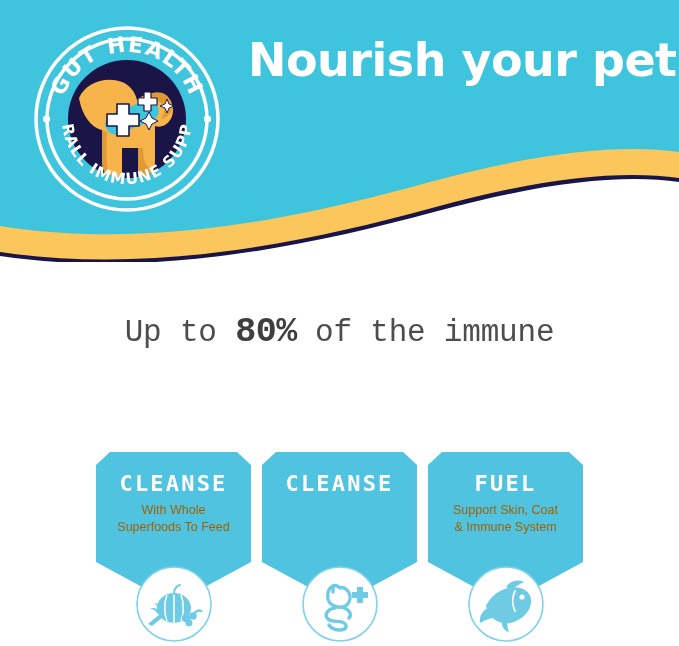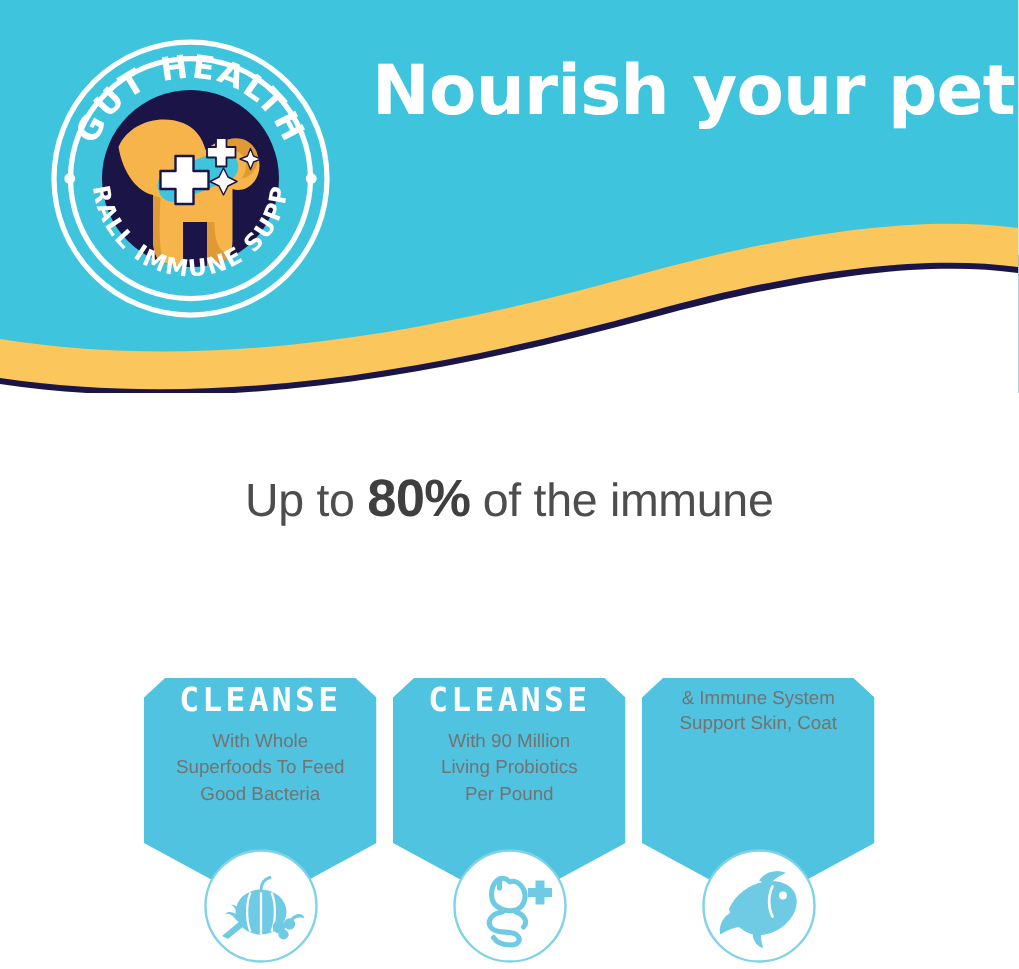--- a/index.html
+++ b/index.html
@@ -59,21 +59,21 @@
     position: absolute;
     left: 0;
     top: 308px;
     width: 679px;
     text-align: center;
     color: #4d4d4d;
     font-size: 31px;
     line-height: 1.42;
     font-weight: 400;
     letter-spacing: -0.2px;
-    font-family: Liberation Sans, sans-serif;
+    font-family: Liberation Mono, monospace;
   }
   #stat .stat-line { display: block; }
   #stat .stat-strong {
     font-weight: 700;
     color: #3f3f3f;
     font-size: 35px;
     letter-spacing: -0.5px;
   }
 
   
@@ -97,34 +97,34 @@
     position: absolute;
     left: 0; top: 0;
     width: 155px;
     height: 152px;
   }
   .card-body {
     position: absolute;
     left: 0; top: 0;
     width: 155px;
     text-align: center;
-    padding-top: 5px;
+    padding-top: 21px;
     box-sizing: border-box;
   }
   .card-title {
     color: #ffffff;
     font-weight: 700;
     font-size: 22px;
     letter-spacing: 2.2px;
     font-family: "DejaVu Sans Mono", monospace;
     line-height: 1;
     margin-bottom: 7px;
   }
   .card-desc {
-    color: #737373;
+    color: #a16207;
     font-size: 12.5px;
     line-height: 1.38;
     font-family: "Liberation Sans", sans-serif;
     padding: 0 6px;
   }
   .card-icon {
     position: absolute;
     left: 50%;
     top: 114px;
     margin-left: -38px;
@@ -219,21 +219,20 @@
 
   <div class="card">
     <svg class="card-shape" viewBox="0 0 155 152" preserveAspectRatio="none">
       <path d="M14,0 L141,0 L155,13 L155,110 L77.5,152 L0,110 L0,13 Z" fill="#4FC3DF"></path>
     </svg>
     <div class="card-body">
       <div class="card-title">CLEANSE</div>
       <div class="card-desc">
         <div>With Whole</div>
         <div>Superfoods To Feed</div>
-        <div>Good Bacteria</div>
       </div>
     </div>
     <svg class="card-icon" viewBox="0 0 76 76">
       <circle cx="38" cy="38" r="37" fill="#FFFFFF" stroke="#7FD2E8" stroke-width="1.6"></circle>
 
       <g fill="#6FCBE4">
         <ellipse cx="38" cy="42" rx="17" ry="15"></ellipse>
       </g>
       <g stroke="#FFFFFF" stroke-width="1.5" fill="none">
         <path d="M31,29 C28,36 28,48 31,55"></path>
@@ -257,56 +256,52 @@
       </g>
     </svg>
   </div>
 
   <div class="card">
     <svg class="card-shape" viewBox="0 0 155 152" preserveAspectRatio="none">
       <path d="M14,0 L141,0 L155,13 L155,110 L77.5,152 L0,110 L0,13 Z" fill="#4FC3DF"></path>
     </svg>
     <div class="card-body">
       <div class="card-title">CLEANSE</div>
+    </div>
+    <svg class="card-icon" viewBox="0 0 76 76">
+      <circle cx="38" cy="38" r="37" fill="#FFFFFF" stroke="#7FD2E8" stroke-width="1.6"></circle>
+
+      <path d="M31,20 C27,22 25,27 26,33 C27,38 31,40 36,41
+               C41,42 45,40 47,36 C49,32 48,27 45,24
+               C43,22 40,21 38,22 C36,20 33,19 31,20 Z" fill="none" stroke="#6FCBE4" stroke-width="3.4" stroke-linecap="round" stroke-linejoin="round"></path>
+      <path d="M31,20 L31,26" stroke="#6FCBE4" stroke-width="3.4" stroke-linecap="round"></path>
+
+      <path d="M33,42 C25,43 22,49 26,53 C30,57 38,54 42,57
+               C46,60 44,64 38,64 C33,64 29,62 27,59" fill="none" stroke="#6FCBE4" stroke-width="3.4" stroke-linecap="round" stroke-linejoin="round"></path>
+      <path d="M42,42 C48,44 50,49 47,52" fill="none" stroke="#6FCBE4" stroke-width="3.4" stroke-linecap="round"></path>
+
+      <path d="M50,26 L55,26 L55,21 L61,21 L61,26 L66,26 L66,32
+               L61,32 L61,37 L55,37 L55,32 L50,32 Z" fill="#6FCBE4"></path>
+    </svg>
+  </div>
+
+  <div class="card">
+    <svg class="card-shape" viewBox="0 0 155 152" preserveAspectRatio="none">
+      <path d="M14,0 L141,0 L155,13 L155,110 L77.5,152 L0,110 L0,13 Z" fill="#4FC3DF"></path>
+    </svg>
+    <div class="card-body">
+      <div class="card-title">FUEL</div>
       <div class="card-desc">
-        <div>With 90 Million</div>
-        <div>Living Probiotics</div>
-        <div>Per Pound</div>
+        <div>Support Skin, Coat</div>
+        <div>&amp; Immune System</div>
       </div>
     </div>
     <svg class="card-icon" viewBox="0 0 76 76">
       <circle cx="38" cy="38" r="37" fill="#FFFFFF" stroke="#7FD2E8" stroke-width="1.6"></circle>
 
-      <path d="M31,20 C27,22 25,27 26,33 C27,38 31,40 36,41
-               C41,42 45,40 47,36 C49,32 48,27 45,24
-               C43,22 40,21 38,22 C36,20 33,19 31,20 Z" fill="none" stroke="#6FCBE4" stroke-width="3.4" stroke-linecap="round" stroke-linejoin="round"></path>
-      <path d="M31,20 L31,26" stroke="#6FCBE4" stroke-width="3.4" stroke-linecap="round"></path>
-
-      <path d="M33,42 C25,43 22,49 26,53 C30,57 38,54 42,57
-               C46,60 44,64 38,64 C33,64 29,62 27,59" fill="none" stroke="#6FCBE4" stroke-width="3.4" stroke-linecap="round" stroke-linejoin="round"></path>
-      <path d="M42,42 C48,44 50,49 47,52" fill="none" stroke="#6FCBE4" stroke-width="3.4" stroke-linecap="round"></path>
-
-      <path d="M50,26 L55,26 L55,21 L61,21 L61,26 L66,26 L66,32
-               L61,32 L61,37 L55,37 L55,32 L50,32 Z" fill="#6FCBE4"></path>
-    </svg>
-  </div>
-
-  <div class="card">
-    <svg class="card-shape" viewBox="0 0 155 152" preserveAspectRatio="none">
-      <path d="M14,0 L141,0 L155,13 L155,110 L77.5,152 L0,110 L0,13 Z" fill="#4FC3DF"></path>
-    </svg>
-    <div class="card-body">
-      <div class="card-desc">
-        <div>&amp; Immune System</div>
-        <div>Support Skin, Coat</div>
-      </div>
-    </div>
-    <svg class="card-icon" viewBox="0 0 76 76">
-      <circle cx="38" cy="38" r="37" fill="#FFFFFF" stroke="#7FD2E8" stroke-width="1.6"></circle>
-
       <path d="M18,40 C24,26 40,19 52,22 C60,24 64,30 63,37
                C62,46 53,55 42,57 C31,59 21,52 18,40 Z" fill="#6FCBE4"></path>
 
       <path d="M20,42 C15,44 11,50 12,57 C17,54 22,52 26,52 Z" fill="#6FCBE4"></path>
 
       <path d="M38,21 C42,15 50,13 56,16 C51,18 47,21 44,24 Z" fill="#6FCBE4"></path>
 
       <path d="M34,54 C33,60 36,65 41,66 C39,61 39,57 40,54 Z" fill="#6FCBE4"></path>
 
       <circle cx="54" cy="31" r="2.6" fill="#FFFFFF"></circle>

